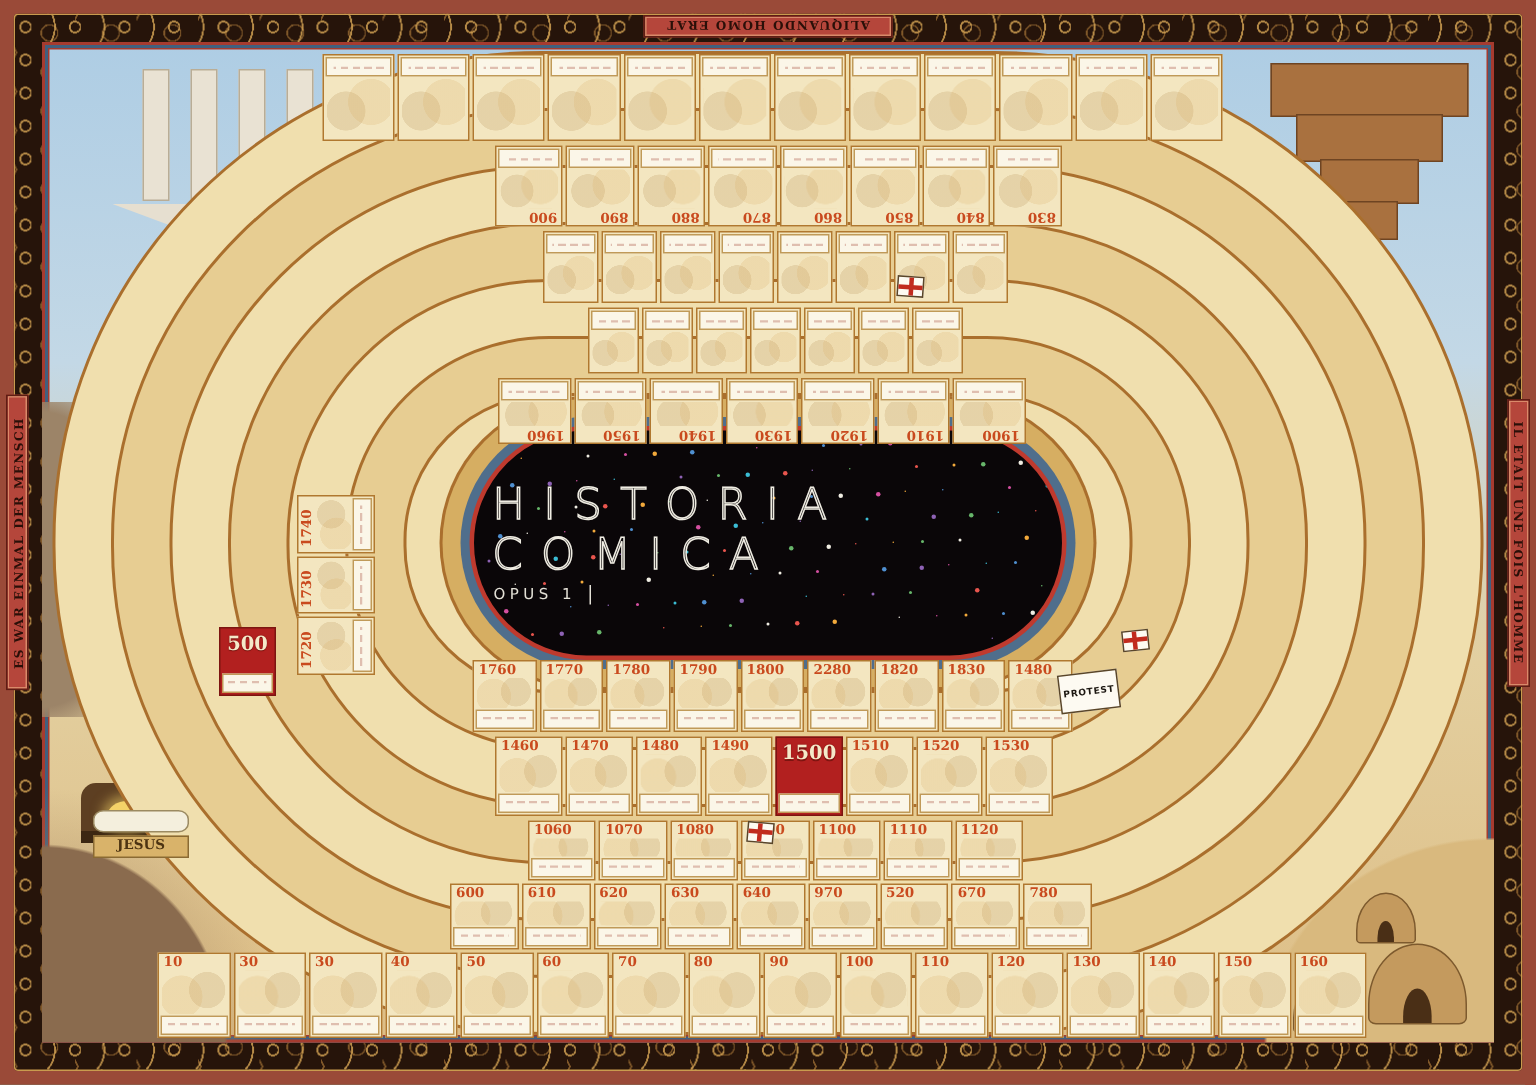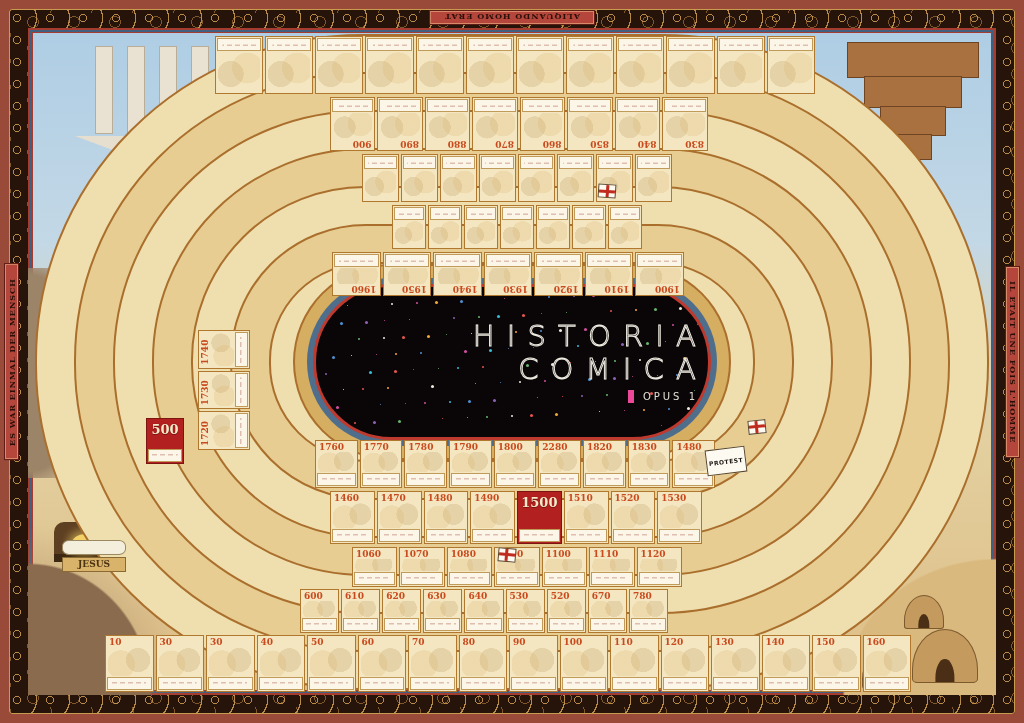--- a/index.html
+++ b/index.html
@@ -51,28 +51,28 @@
   
   .ring{position:absolute;left:50%;top:50%;transform:translate(-50%,-50%);
     border:2px solid #aa6f2d;}
   .ring.alt{background:#e7cd92;}
   .ring.base{background:#f0dfae;}
   
   .center-oval{position:absolute;left:50%;top:50%;transform:translate(-50%,-50%);
     width:392px;height:150px;border-radius:78px;background:#0a0608;
     border:3px solid #bf3a2e;
     box-shadow:0 0 0 6px #4f6e8c, 0 0 0 18px #d6ae62, 0 0 0 20px #aa6f2d;
-    display:flex;flex-direction:column;align-items:flex-end;justify-content:center;overflow:hidden;}
+    display:flex;flex-direction:column;align-items:flex-start;justify-content:center;overflow:hidden;}
   .starfield{position:absolute;inset:0;border-radius:78px;}
   .star{position:absolute;border-radius:50%;}
   .title-line{position:relative;z-index:2;font-size:29px;letter-spacing:.42em;text-indent:.42em;
     color:transparent;-webkit-text-stroke:1px #efece2;line-height:1.15;font-weight:200;}
   @supports not (-webkit-text-stroke:1px #fff){.title-line{color:#efece2;}}
   .opus{position:relative;z-index:2;margin-top:4px;font-size:10px;letter-spacing:3px;color:#e3e0d6;
-    border-left:6px solid #ec4899;border-right:1px solid #e3e0d6;padding:1px 9px;}
+    border-left:4px solid #ec4899;border-right:1px solid #e3e0d6;padding:1px 9px;}
   
   .row{position:absolute;display:flex;gap:2px;}
   .row.flip{transform:rotate(180deg);}
   .cell{flex:1;position:relative;background:#f3e6c0;border:1px solid #b0782f;
     display:flex;flex-direction:column;justify-content:space-between;overflow:hidden;}
   .cell .year{font-family:"DejaVu Serif",serif;font-weight:bold;color:#c94a1e;
     font-size:9px;line-height:10px;padding:1px 0 0 3px;}
   .cell .art{flex:1;margin:0 2px;background:
       radial-gradient(circle at 30% 60%, #d8a95e33 0 40%, transparent 41%),
       radial-gradient(circle at 70% 45%, #a6793a2e 0 35%, transparent 36%);}
@@ -615,21 +615,21 @@
         <span class="year">1110</span>
         <div class="art"></div>
         <div class="caption"></div>
       </div>
       <div class="cell">
         <span class="year">1120</span>
         <div class="art"></div>
         <div class="caption"></div>
       </div>
     </div>
-  <div class="row" style="left:300px;top:589px;width:368px;height:44px">
+  <div class="row" style="left:300px;top:589px;width:428px;height:44px">
       <div class="cell">
         <span class="year">600</span>
         <div class="art"></div>
         <div class="caption"></div>
       </div>
       <div class="cell">
         <span class="year">610</span>
         <div class="art"></div>
         <div class="caption"></div>
       </div>
@@ -642,21 +642,21 @@
         <span class="year">630</span>
         <div class="art"></div>
         <div class="caption"></div>
       </div>
       <div class="cell">
         <span class="year">640</span>
         <div class="art"></div>
         <div class="caption"></div>
       </div>
       <div class="cell">
-        <span class="year">530</span>
+        <span class="year">970</span>
         <div class="art"></div>
         <div class="caption"></div>
       </div>
       <div class="cell">
         <span class="year">520</span>
         <div class="art"></div>
         <div class="caption"></div>
       </div>
       <div class="cell">
         <span class="year">670</span>

